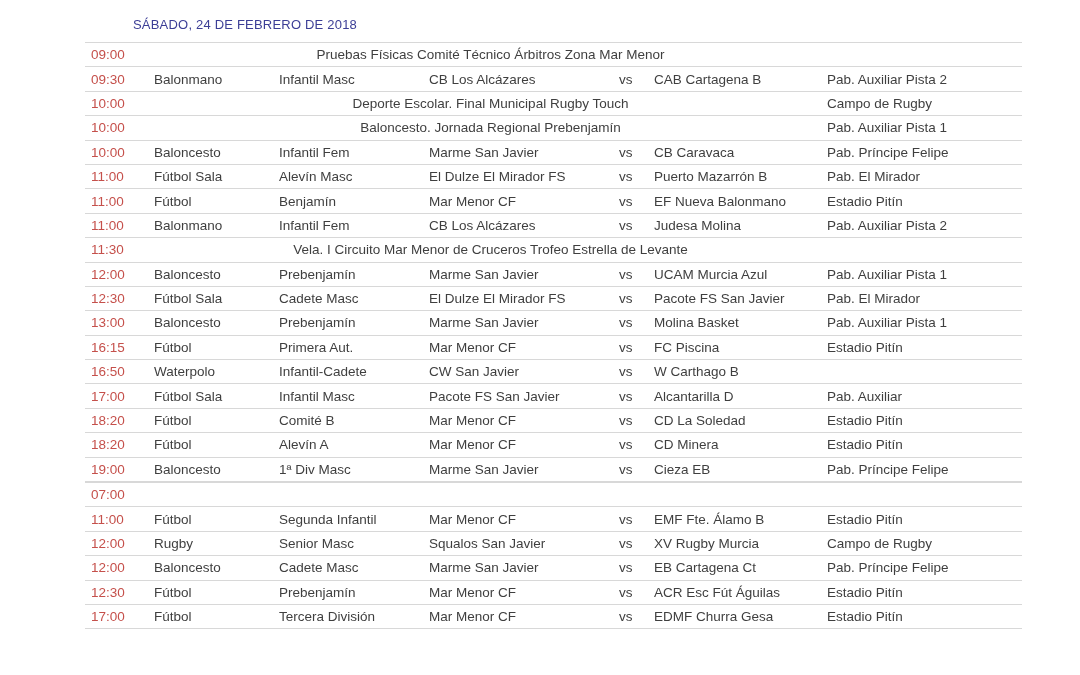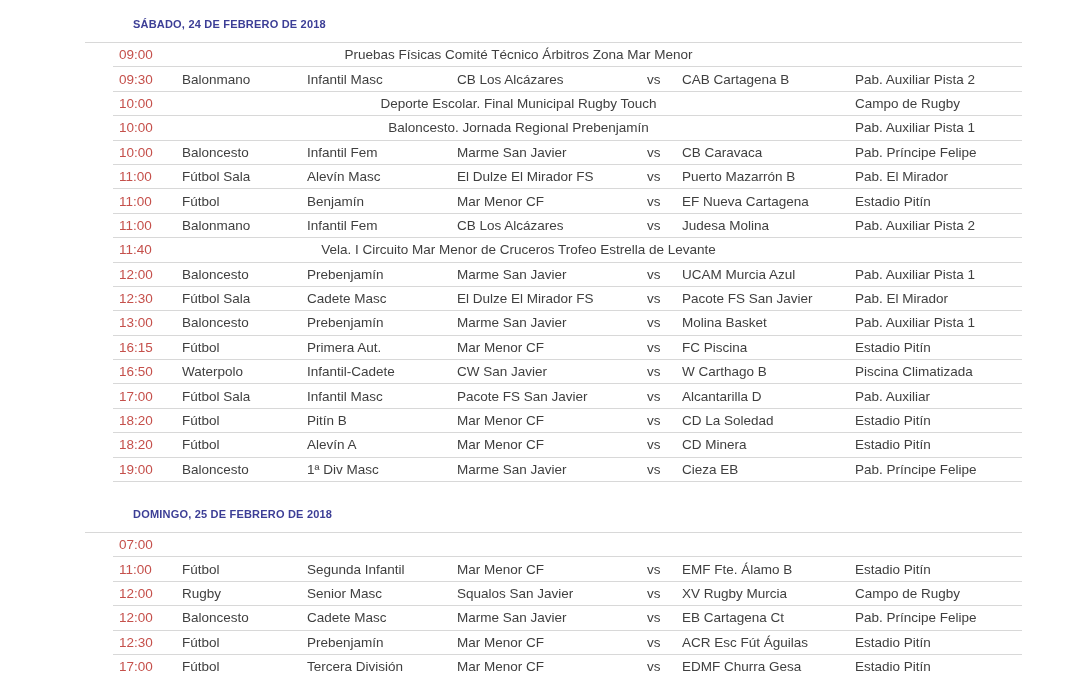--- a/index.html
+++ b/index.html
@@ -14,43 +14,42 @@
     font-family: "Liberation Sans", sans-serif;
     font-size: 13.5px;
     color: var(--c-text, #3f3f3f);
     position: relative;
   }
   .doc {
     margin-left: 85px;
     width: 937px;
   }
   .day-title {
-    font-weight: bold;
-    font-size: 11px;
+    font-weight: normal;
+    font-size: 13px;
     line-height: 17px;
     color: var(--c-header, #3c3e96);
     padding-left: 48px;
     margin: 0 0 9px 0;
     letter-spacing: 0.2px;
     white-space: pre;
   }
   .day-section.first .day-title { padding-top: 16px; }
   .day-section.second .day-title { padding-top: 24px; }
   .tbl {
     border-top: 1px solid var(--c-line, #d8d8d8);
   }
   .row {
     display: flex;
     align-items: center;
     height: 24.4px;
     box-sizing: border-box;
     border-bottom: 1px solid var(--c-line, #d8d8d8);
     white-space: pre;
     overflow: hidden;
-    margin-left: 28px;
   }
   .cell { display: block; overflow: hidden; flex: 0 0 auto; }
   .c-time    { width: 69px;  padding-left: 6px; box-sizing: border-box;
                color: var(--c-time, #c5504b); }
   .c-sport   { width: 125px; }
   .c-cat     { width: 150px; }
   .c-home    { width: 190px; }
   .c-vs      { width: 35px; }
   .c-away    { width: 173px; }
   .c-venue   { flex: 1 1 auto; }
@@ -62,37 +61,36 @@
 <div class="doc" id="doc">
   <section class="day-section first">
     <h2 class="day-title">SÁBADO, 24 DE FEBRERO DE 2018</h2>
     <div class="tbl">
         <div class="row"><span class="cell c-time">09:00</span><span class="cell c-desc">Pruebas Físicas Comité Técnico Árbitros Zona Mar Menor</span></div>
         <div class="row"><span class="cell c-time">09:30</span><span class="cell c-sport">Balonmano</span><span class="cell c-cat">Infantil Masc</span><span class="cell c-home">CB Los Alcázares</span><span class="cell c-vs">vs</span><span class="cell c-away">CAB Cartagena B</span><span class="cell c-venue">Pab. Auxiliar Pista 2</span></div>
         <div class="row"><span class="cell c-time">10:00</span><span class="cell c-desc">Deporte Escolar. Final Municipal Rugby Touch</span><span class="cell c-venue">Campo de Rugby</span></div>
         <div class="row"><span class="cell c-time">10:00</span><span class="cell c-desc">Baloncesto. Jornada Regional Prebenjamín</span><span class="cell c-venue">Pab. Auxiliar Pista 1</span></div>
         <div class="row"><span class="cell c-time">10:00</span><span class="cell c-sport">Baloncesto</span><span class="cell c-cat">Infantil Fem</span><span class="cell c-home">Marme San Javier</span><span class="cell c-vs">vs</span><span class="cell c-away">CB Caravaca</span><span class="cell c-venue">Pab. Príncipe Felipe</span></div>
         <div class="row"><span class="cell c-time">11:00</span><span class="cell c-sport">Fútbol Sala</span><span class="cell c-cat">Alevín Masc</span><span class="cell c-home">El Dulze El Mirador FS</span><span class="cell c-vs">vs</span><span class="cell c-away">Puerto Mazarrón B</span><span class="cell c-venue">Pab. El Mirador</span></div>
-        <div class="row"><span class="cell c-time">11:00</span><span class="cell c-sport">Fútbol</span><span class="cell c-cat">Benjamín</span><span class="cell c-home">Mar Menor CF</span><span class="cell c-vs">vs</span><span class="cell c-away">EF Nueva Cartagena</span><span class="cell c-venue">Estadio Pitín</span></div>
+        <div class="row"><span class="cell c-time">11:00</span><span class="cell c-sport">Fútbol</span><span class="cell c-cat">Benjamín</span><span class="cell c-home">Mar Menor CF</span><span class="cell c-vs">vs</span><span class="cell c-away">EF Nueva Balonmano</span><span class="cell c-venue">Estadio Pitín</span></div>
         <div class="row"><span class="cell c-time">11:00</span><span class="cell c-sport">Balonmano</span><span class="cell c-cat">Infantil Fem</span><span class="cell c-home">CB Los Alcázares</span><span class="cell c-vs">vs</span><span class="cell c-away">Judesa Molina</span><span class="cell c-venue">Pab. Auxiliar Pista 2</span></div>
-        <div class="row"><span class="cell c-time">11:40</span><span class="cell c-desc">Vela. I Circuito Mar Menor de Cruceros Trofeo Estrella de Levante</span></div>
+        <div class="row"><span class="cell c-time">11:30</span><span class="cell c-desc">Vela. I Circuito Mar Menor de Cruceros Trofeo Estrella de Levante</span></div>
         <div class="row"><span class="cell c-time">12:00</span><span class="cell c-sport">Baloncesto</span><span class="cell c-cat">Prebenjamín</span><span class="cell c-home">Marme San Javier</span><span class="cell c-vs">vs</span><span class="cell c-away">UCAM Murcia Azul</span><span class="cell c-venue">Pab. Auxiliar Pista 1</span></div>
         <div class="row"><span class="cell c-time">12:30</span><span class="cell c-sport">Fútbol Sala</span><span class="cell c-cat">Cadete Masc</span><span class="cell c-home">El Dulze El Mirador FS</span><span class="cell c-vs">vs</span><span class="cell c-away">Pacote FS San Javier</span><span class="cell c-venue">Pab. El Mirador</span></div>
         <div class="row"><span class="cell c-time">13:00</span><span class="cell c-sport">Baloncesto</span><span class="cell c-cat">Prebenjamín</span><span class="cell c-home">Marme San Javier</span><span class="cell c-vs">vs</span><span class="cell c-away">Molina Basket</span><span class="cell c-venue">Pab. Auxiliar Pista 1</span></div>
         <div class="row"><span class="cell c-time">16:15</span><span class="cell c-sport">Fútbol</span><span class="cell c-cat">Primera Aut.</span><span class="cell c-home">Mar Menor CF</span><span class="cell c-vs">vs</span><span class="cell c-away">FC Piscina</span><span class="cell c-venue">Estadio Pitín</span></div>
-        <div class="row"><span class="cell c-time">16:50</span><span class="cell c-sport">Waterpolo</span><span class="cell c-cat">Infantil-Cadete</span><span class="cell c-home">CW San Javier</span><span class="cell c-vs">vs</span><span class="cell c-away">W Carthago B</span><span class="cell c-venue">Piscina Climatizada</span></div>
+        <div class="row"><span class="cell c-time">16:50</span><span class="cell c-sport">Waterpolo</span><span class="cell c-cat">Infantil-Cadete</span><span class="cell c-home">CW San Javier</span><span class="cell c-vs">vs</span><span class="cell c-away">W Carthago B</span></div>
         <div class="row"><span class="cell c-time">17:00</span><span class="cell c-sport">Fútbol Sala</span><span class="cell c-cat">Infantil Masc</span><span class="cell c-home">Pacote FS San Javier</span><span class="cell c-vs">vs</span><span class="cell c-away">Alcantarilla D</span><span class="cell c-venue">Pab. Auxiliar</span></div>
-        <div class="row"><span class="cell c-time">18:20</span><span class="cell c-sport">Fútbol</span><span class="cell c-cat">Pitín B</span><span class="cell c-home">Mar Menor CF</span><span class="cell c-vs">vs</span><span class="cell c-away">CD La Soledad</span><span class="cell c-venue">Estadio Pitín</span></div>
+        <div class="row"><span class="cell c-time">18:20</span><span class="cell c-sport">Fútbol</span><span class="cell c-cat">Comité B</span><span class="cell c-home">Mar Menor CF</span><span class="cell c-vs">vs</span><span class="cell c-away">CD La Soledad</span><span class="cell c-venue">Estadio Pitín</span></div>
         <div class="row"><span class="cell c-time">18:20</span><span class="cell c-sport">Fútbol</span><span class="cell c-cat">Alevín A</span><span class="cell c-home">Mar Menor CF</span><span class="cell c-vs">vs</span><span class="cell c-away">CD Minera</span><span class="cell c-venue">Estadio Pitín</span></div>
         <div class="row"><span class="cell c-time">19:00</span><span class="cell c-sport">Baloncesto</span><span class="cell c-cat">1ª Div Masc</span><span class="cell c-home">Marme San Javier</span><span class="cell c-vs">vs</span><span class="cell c-away">Cieza EB</span><span class="cell c-venue">Pab. Príncipe Felipe</span></div>
       </div>
   </section>
 
   <section class="day-section second">
-    <h2 class="day-title">DOMINGO, 25 DE FEBRERO DE 2018</h2>
     <div class="tbl">
         <div class="row"><span class="cell c-time">07:00</span><span class="cell c-venue"></span></div>
         <div class="row"><span class="cell c-time">11:00</span><span class="cell c-sport">Fútbol</span><span class="cell c-cat">Segunda Infantil</span><span class="cell c-home">Mar Menor CF</span><span class="cell c-vs">vs</span><span class="cell c-away">EMF Fte. Álamo B</span><span class="cell c-venue">Estadio Pitín</span></div>
         <div class="row"><span class="cell c-time">12:00</span><span class="cell c-sport">Rugby</span><span class="cell c-cat">Senior Masc</span><span class="cell c-home">Squalos San Javier</span><span class="cell c-vs">vs</span><span class="cell c-away">XV Rugby Murcia</span><span class="cell c-venue">Campo de Rugby</span></div>
         <div class="row"><span class="cell c-time">12:00</span><span class="cell c-sport">Baloncesto</span><span class="cell c-cat">Cadete Masc</span><span class="cell c-home">Marme San Javier</span><span class="cell c-vs">vs</span><span class="cell c-away">EB Cartagena Ct</span><span class="cell c-venue">Pab. Príncipe Felipe</span></div>
         <div class="row"><span class="cell c-time">12:30</span><span class="cell c-sport">Fútbol</span><span class="cell c-cat">Prebenjamín</span><span class="cell c-home">Mar Menor CF</span><span class="cell c-vs">vs</span><span class="cell c-away">ACR Esc Fút Águilas</span><span class="cell c-venue">Estadio Pitín</span></div>
         <div class="row"><span class="cell c-time">17:00</span><span class="cell c-sport">Fútbol</span><span class="cell c-cat">Tercera División</span><span class="cell c-home">Mar Menor CF</span><span class="cell c-vs">vs</span><span class="cell c-away">EDMF Churra Gesa</span><span class="cell c-venue">Estadio Pitín</span></div>
       </div>
   </section>
 </div>

